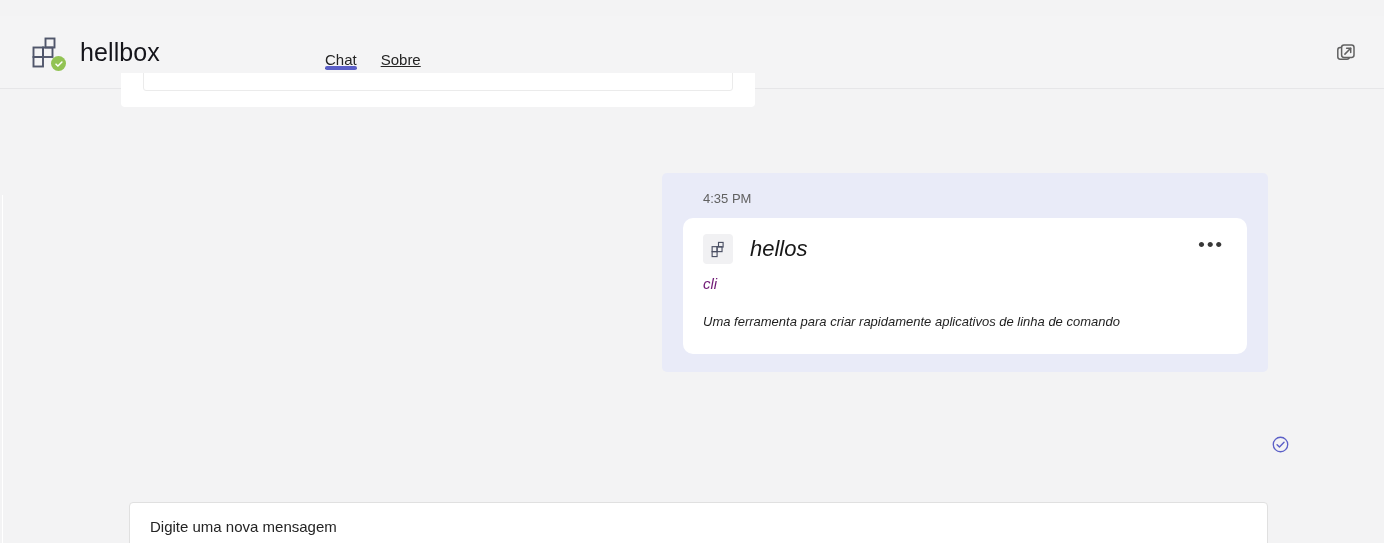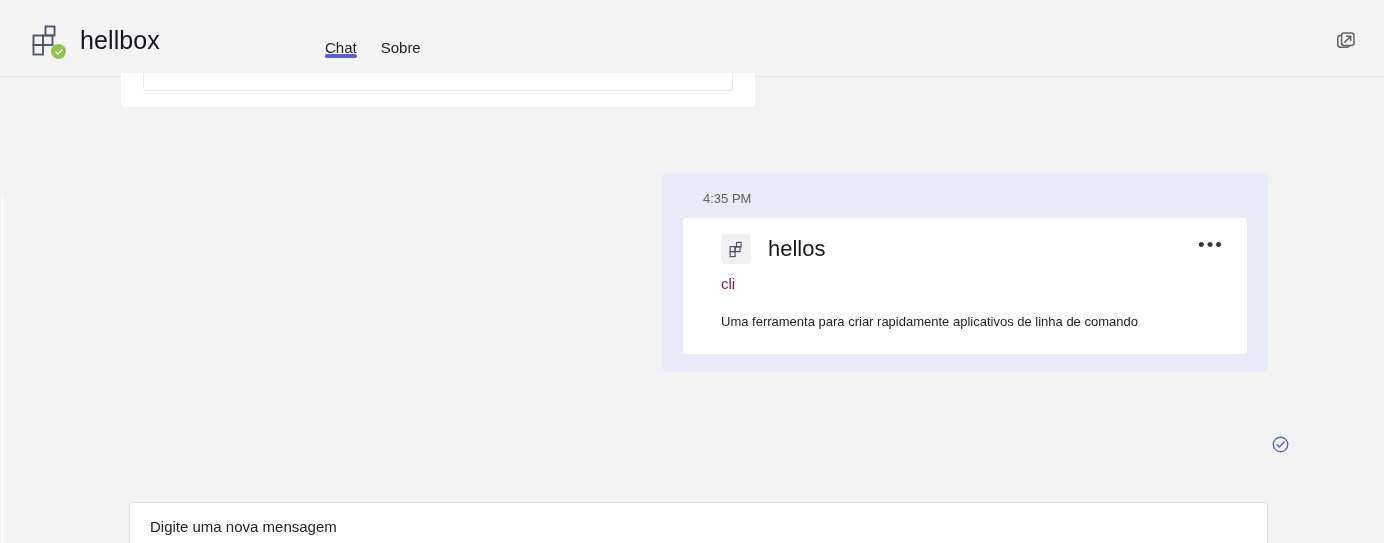--- a/index.html
+++ b/index.html
@@ -20,21 +20,21 @@
     position: relative;
     width: 1384px;
     height: 543px;
     background: #f3f3f4;
     box-sizing: border-box;
   }
 
   
   .header {
     position: absolute;
-    left: 0; top: 4px;
+    left: 0; top: 16px;
     width: 1384px;
     height: 73px;
     background: #f4f4f5;
     border-bottom: 1px solid #e6e6e8;
     box-sizing: border-box;
   }
   .app-identity {
     position: absolute;
     left: 26px;
     top: 16px;
@@ -86,21 +86,21 @@
     padding: 27px 12px 0 12px;
     box-sizing: border-box;
     font-size: 15px;
     color: #242424;
     cursor: pointer;
     white-space: nowrap;
     background: transparent;
     border: none;
     font-family: inherit;
   }
-  .tab .tab-label { display: inline-block; }
+  .tab .tab-label { display: inline-block; text-decoration: underline; }
   .tab.active .tab-label {
     text-decoration: underline;
     text-underline-offset: 3px;
     text-decoration-thickness: 1px;
   }
   .tab.active::after {
     content: "";
     position: absolute;
     left: 12px;
     right: 12px;
@@ -175,24 +175,25 @@
   }
   .msg-time {
     font-size: 13px;
     color: #616161;
     margin: 4px 0 11px 20px;
     line-height: 16px;
   }
   .msg-card {
     position: relative;
     background: #ffffff;
-    border-radius: 3px;
-    box-sizing: border-box;
-    padding: 16px 18px 22px 38px;
+    border-radius: 10px;
+    box-sizing: border-box;
+    padding: 16px 18px 22px 20px;
     min-height: 136px;
+    font-style: italic;
   }
   .msg-card-head {
     display: flex;
     align-items: center;
     gap: 17px;
     margin-bottom: 9px;
   }
   .msg-app-icon {
     width: 30px;
     height: 30px;

